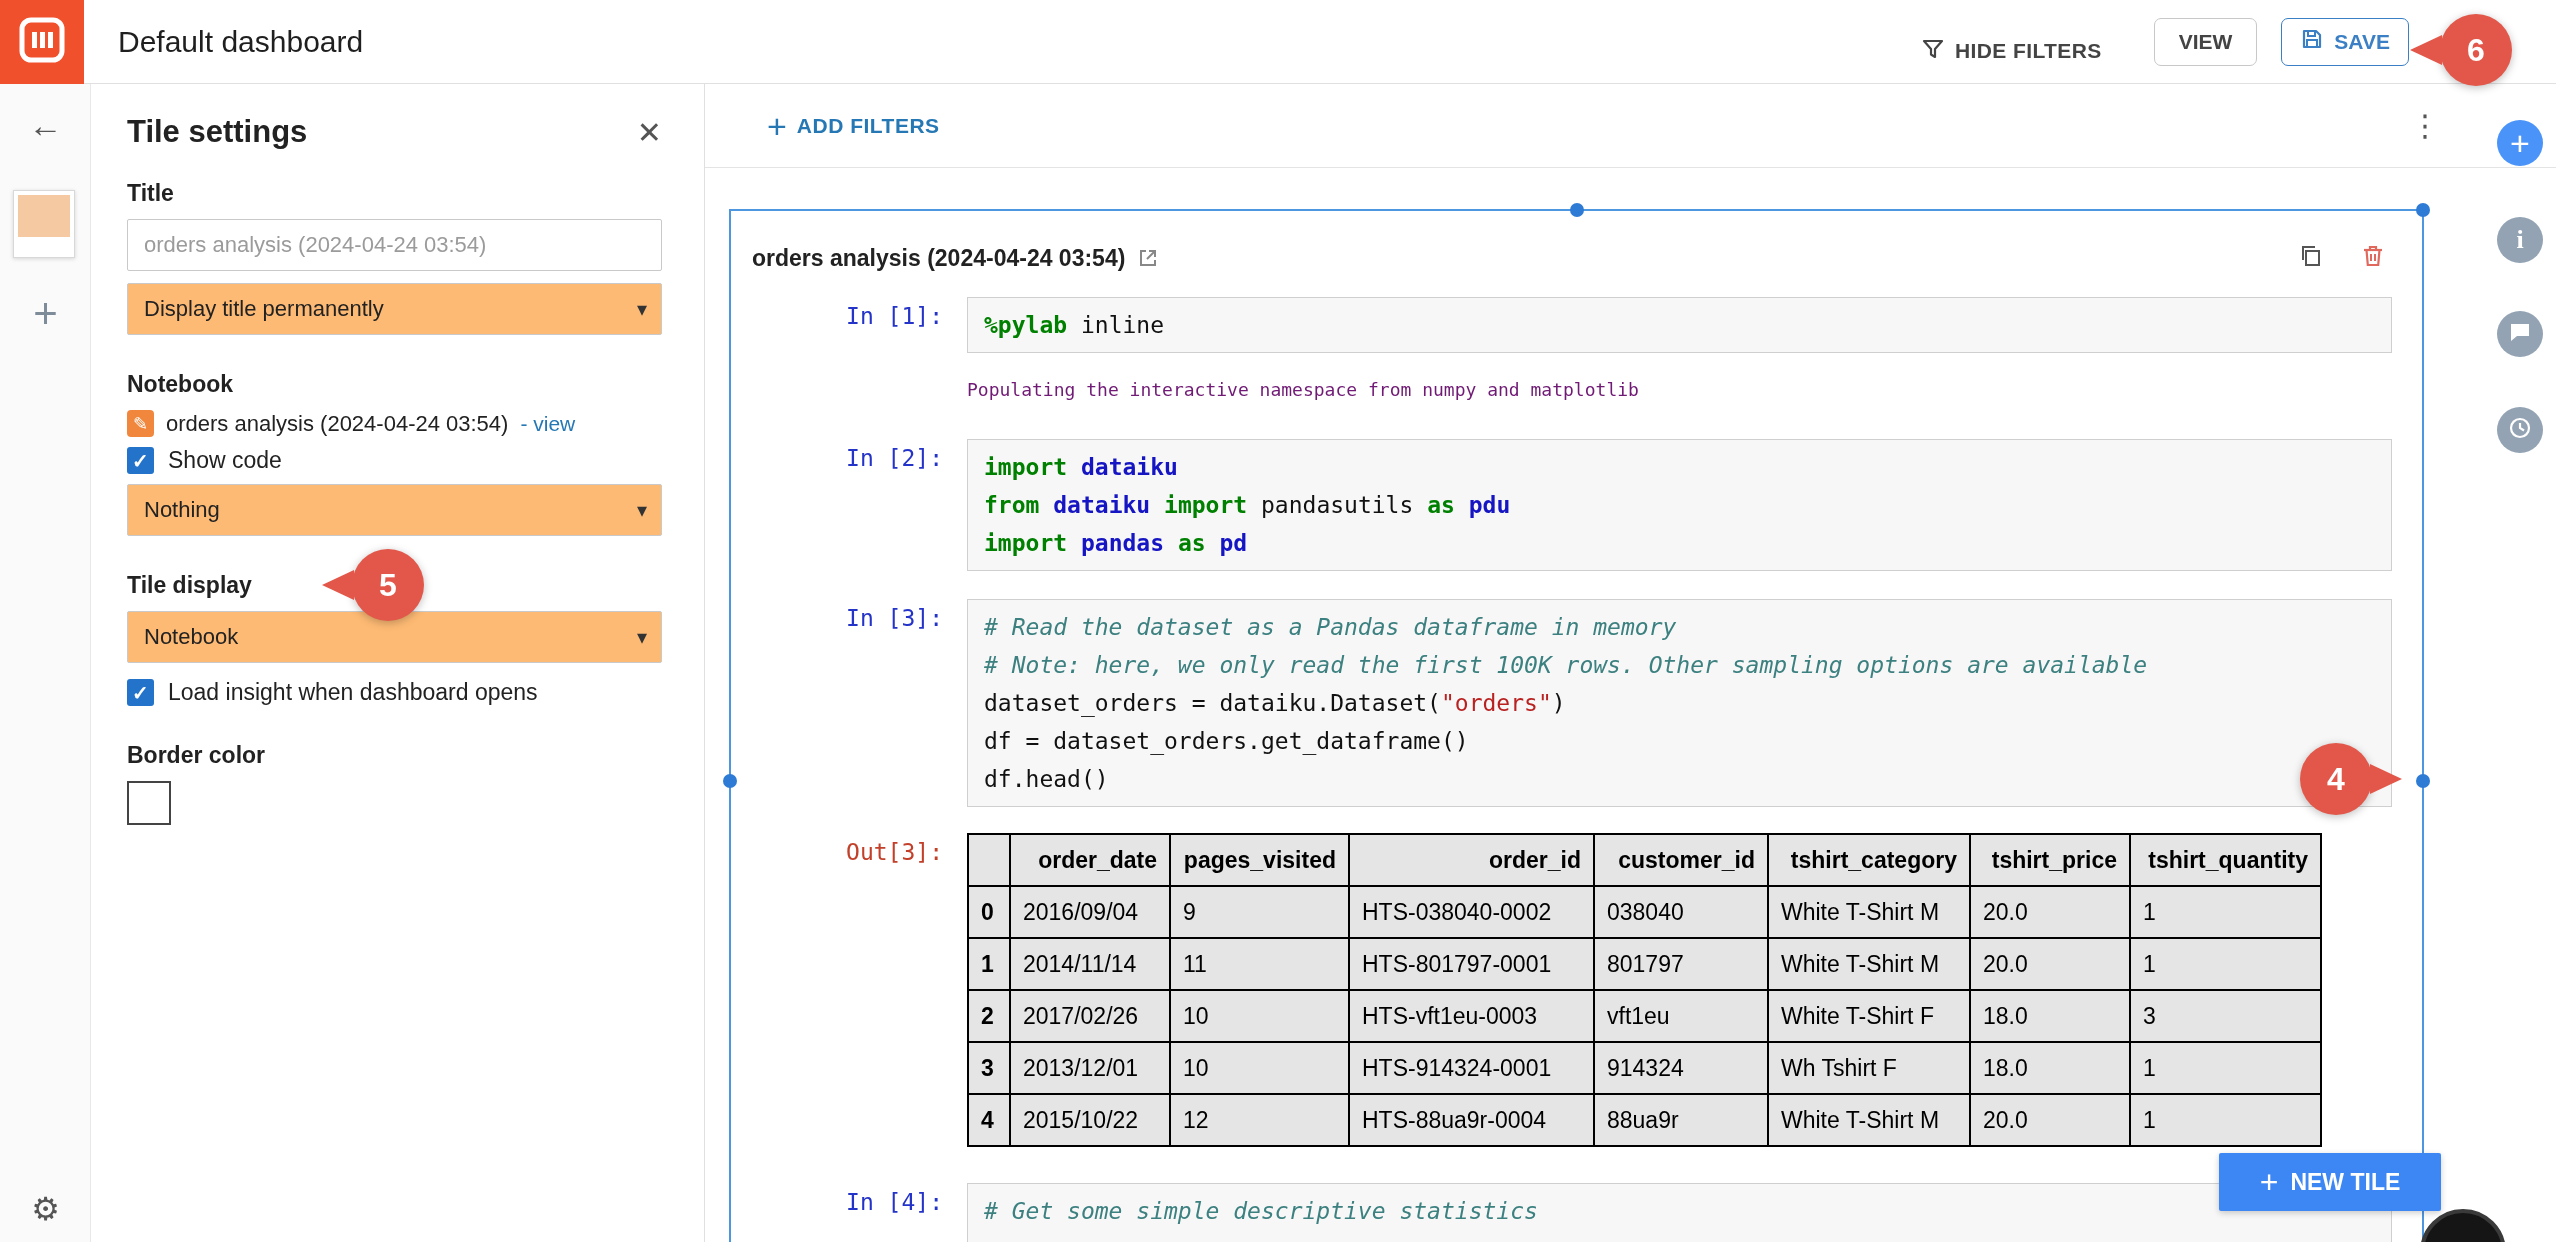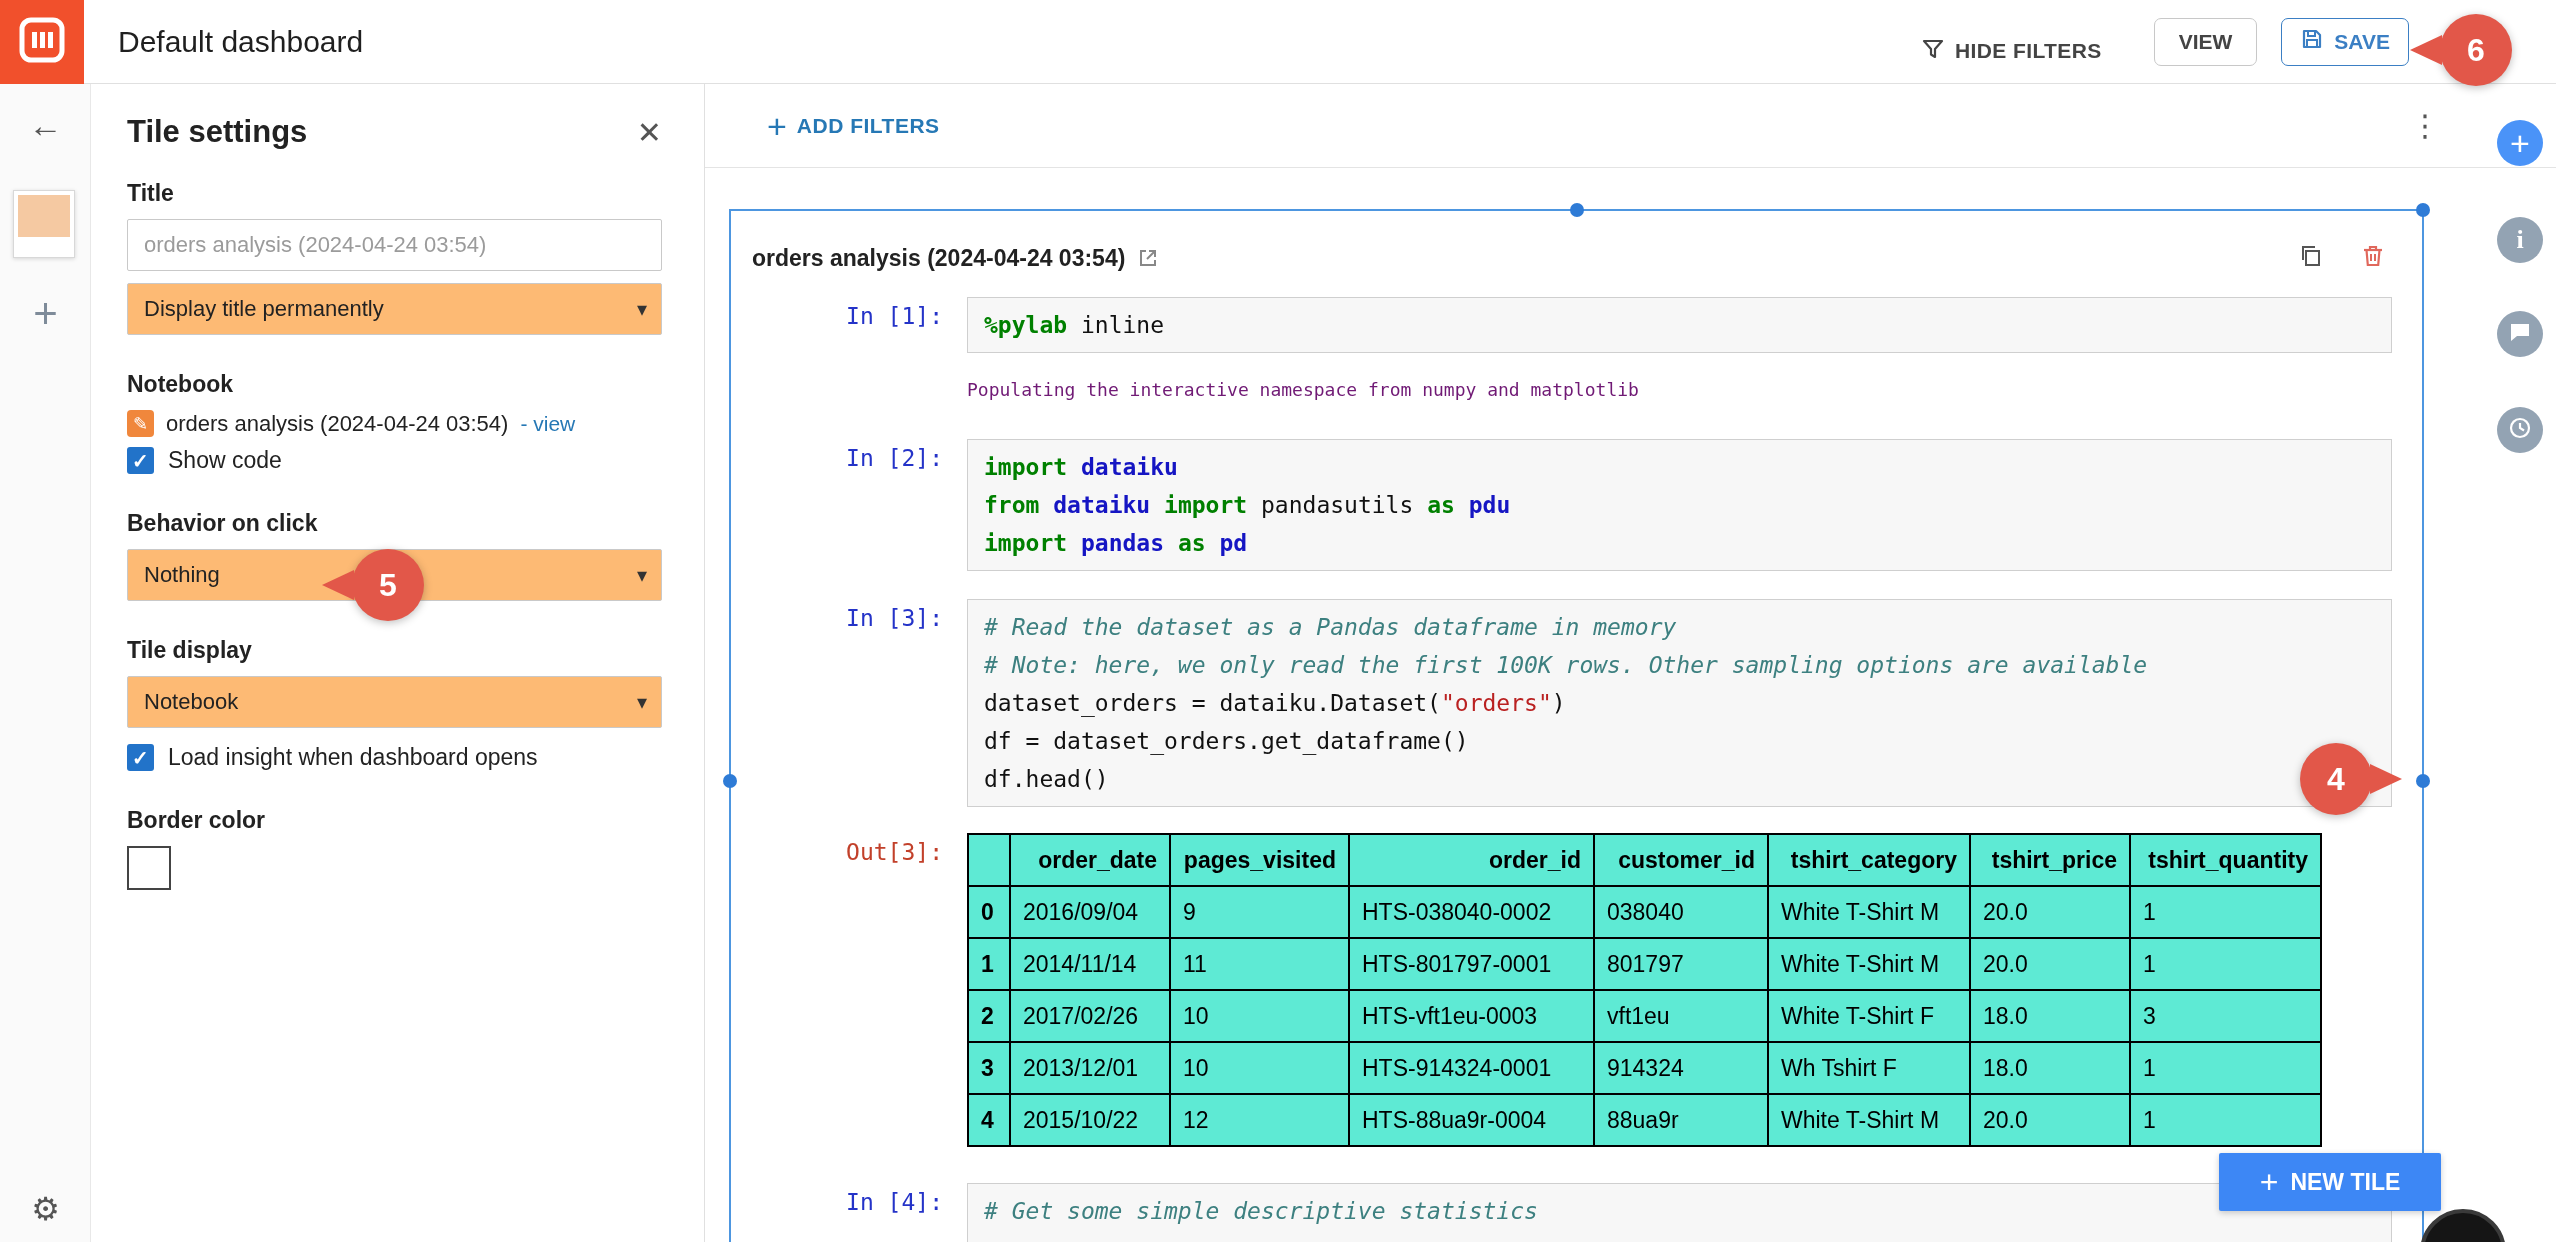--- a/index.html
+++ b/index.html
@@ -67,21 +67,21 @@
   .code-box{flex:1;background:#F7F7F7;border:1px solid #CFCFCF;box-sizing:border-box;padding:8px 16px;font-family:"DejaVu Sans Mono",monospace;font-size:23px;line-height:38px;color:#111;}
   .code-line{white-space:pre;}
   .kw{color:#008000;font-weight:bold;}
   .mg{color:#008000;font-weight:bold;}
   .nm{color:#1515C3;font-weight:bold;}
   .cm{color:#3D8080;font-style:italic;}
   .st{color:#BA2121;}
   .out-text{flex:1;font-family:"DejaVu Sans Mono",monospace;font-size:18px;line-height:38px;color:#701a75;}
   .m-c1{margin-top:16px;} .m-o1{margin-top:18px;} .m-c2{margin-top:30px;} .m-c3{margin-top:28px;} .m-or{margin-top:26px;} .m-c4{margin-top:36px;}
 
-  table.df{border-collapse:collapse;table-layout:fixed;width:1238px;background:#5eead4;font-family:"Liberation Sans",sans-serif;}
+  table.df{border-collapse:collapse;table-layout:fixed;width:1238px;background:#e5e5e5;font-family:"Liberation Sans",sans-serif;}
   .df th,.df td{border:2px solid #000;padding:10px 12px;font-size:23px;line-height:30px;overflow:hidden;box-sizing:border-box;}
   .df thead th{font-weight:700;text-align:right;}
   .df tbody th{font-weight:700;text-align:left;}
   .df tbody td{text-align:left;font-weight:400;}
   .df tr > :nth-child(1){width:42px;}
   .df tr > :nth-child(2){width:160px;}
   .df tr > :nth-child(3){width:179px;}
   .df tr > :nth-child(4){width:245px;}
   .df tr > :nth-child(5){width:174px;}
   .df tr > :nth-child(6){width:202px;}
@@ -178,21 +178,20 @@
       <span class="link">- view</span>
     </div>
 
     <div class="check-row">
       <span class="checkbox">
           <span>✓</span>
         </span>
       <span class="check-label">Show code</span>
     </div>
 
-    <div class="sec-label">Behavior on click</div>
     <div class="select" style="margin-top:0;">
       <span>Nothing</span>
       <span class="caret">▾</span>
     </div>
 
     <div class="sec-label">Tile display</div>
     <div class="select" style="margin-top:0;">
       <span>Notebook</span>
       <span class="caret">▾</span>
     </div>

